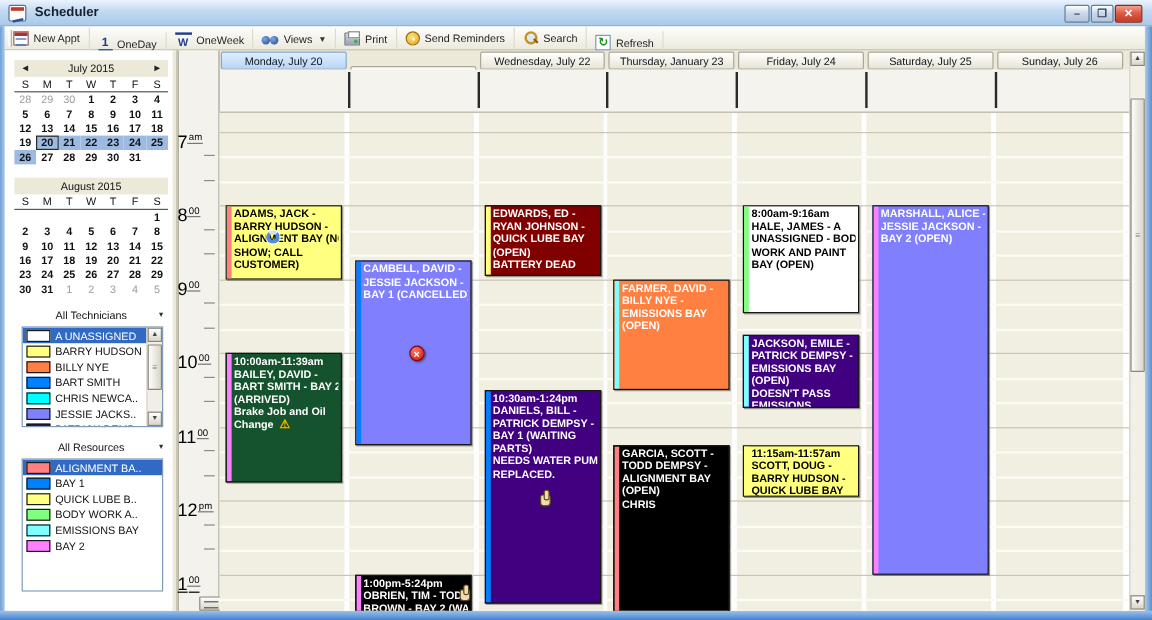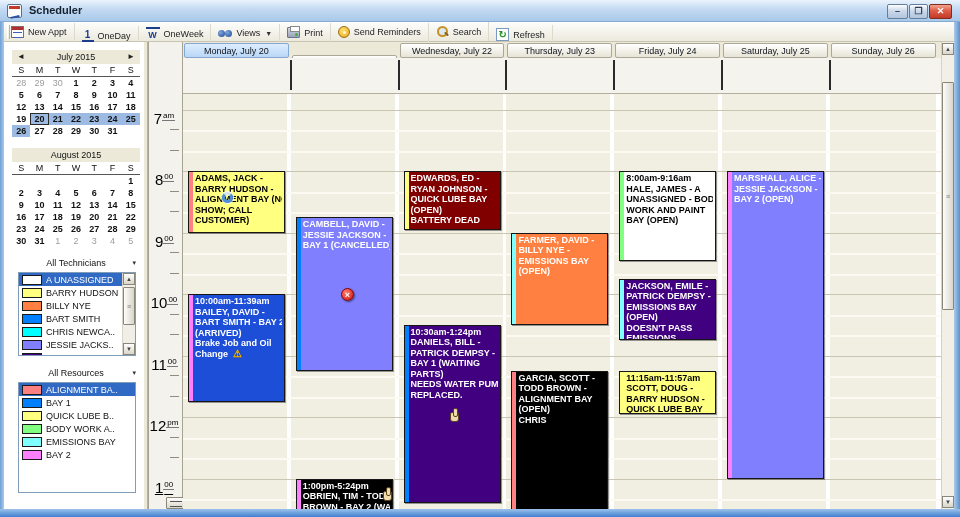--- a/index.html
+++ b/index.html
@@ -88,21 +88,21 @@
 
   
   .day-hdr { position:absolute; top:43px; height:15px; font-size:9px; color:#10141c; text-align:center;
     line-height:14px; background:linear-gradient(#fffffe,#e7e4d6); border:1px solid #aca899; border-radius:2px;
     white-space:nowrap; overflow:hidden; }
   .day-hdr.sel { background:linear-gradient(#ddeefe,#b9d6f7); border-color:#84a8d2; }
   .allday { position:absolute; left:183px; top:58px; width:758px; height:35px; background:#f4f3ed; }
   .allday-line { position:absolute; top:2px; width:2px; height:30px; background:#2a2a2a; }
   .ruler { position:absolute; left:148px; top:42px; width:35px; height:467px; background:#f3f2ec;
     border-left:1px solid #a6a392; border-right:1px solid #a6a392; }
-  .rlabel { position:absolute; width:33px; text-align:center; left:148px; color:#000; }
+  .rlabel { position:absolute; width:33px; text-align:left; left:148px; color:#000; }
   .rbig { font-size:15px; line-height:15px; }
   .rsup { font-size:8px; vertical-align:6px; border-bottom:1px solid #777; padding:0 1px; }
   .rdash { position:absolute; left:170px; width:9px; height:1px; background:#8f8c7c; }
   .ruler-btn { position:absolute; left:166px; top:497px; width:20px; height:12px;
     background:linear-gradient(#fefefe,#d7d4c7); border:1px solid #8a8778; border-radius:1px; }
   .ruler-btn::after { content:""; position:absolute; left:3px; top:3px; width:12px; height:4px;
     border-top:1px solid #555; border-bottom:1px solid #555; }
 
   .gridarea { position:absolute; left:183px; top:93px; width:758px; height:416px; background:#fff;
     overflow:hidden; border-top:1px solid #b3af9d; }
@@ -342,21 +342,21 @@
           <span>BAY 2</span>
         </div>
       </div>
     </div>
   <div class="splitter"></div>
 
   <div id="dayheaders">
       <div class="day-hdr sel" style="left: 184px; width: 104.8px;">Monday, July 20</div>
       <div class="day-hdr" style="left: 291.8px; width: 104.8px; margin-top: 12px;">Tuesday, July 21</div>
       <div class="day-hdr" style="left: 399.6px; width: 104.8px;">Wednesday, July 22</div>
-      <div class="day-hdr" style="left: 507.4px; width: 104.8px;">Thursday, July 23</div>
+      <div class="day-hdr" style="left: 507.4px; width: 104.8px;">Thursday, January 23</div>
       <div class="day-hdr" style="left: 615.2px; width: 104.8px;">Friday, July 24</div>
       <div class="day-hdr" style="left: 723px; width: 104.8px;">Saturday, July 25</div>
       <div class="day-hdr" style="left: 830.8px; width: 104.8px;">Sunday, July 26</div>
     </div>
   <div class="allday" id="allday">
       <div class="allday-line" style="left: 106.8px;"></div>
       <div class="allday-line" style="left: 214.6px;"></div>
       <div class="allday-line" style="left: 322.4px;"></div>
       <div class="allday-line" style="left: 430.2px;"></div>
       <div class="allday-line" style="left: 538px;"></div>
@@ -417,21 +417,21 @@
         <div class="apt-stripe" style="background: rgb(255, 128, 128);"></div>
         <div class="apt-body">
           <div class="apt-line">ADAMS, JACK -</div>
           <div class="apt-line">BARRY HUDSON -</div>
           <div class="apt-line">ALIGNMENT BAY (NO</div>
           <div class="apt-line">SHOW; CALL</div>
           <div class="apt-line">CUSTOMER)</div>
         </div>
         <div class="ov busy" style="left: 33px; top: 20px;"></div>
       </div>
-      <div class="apt" style="left: 5px; width: 97px; top: 200px; height: 107.625px; background: #1d4ed8; color: rgb(255, 255, 255);">
+      <div class="apt" style="left: 5px; width: 97px; top: 200px; height: 107.625px; background: #14532d; color: rgb(255, 255, 255);">
         <div class="apt-stripe" style="background: rgb(255, 128, 255);"></div>
         <div class="apt-body">
           <div class="apt-line">10:00am-11:39am</div>
           <div class="apt-line">BAILEY, DAVID -</div>
           <div class="apt-line">BART SMITH - BAY 2</div>
           <div class="apt-line">(ARRIVED)</div>
           <div class="apt-line">Brake Job and Oil</div>
           <div class="apt-line">Change<span class="warn-icon">⚠</span></div>
         </div>
       </div>
@@ -482,21 +482,21 @@
           <div class="apt-line">FARMER, DAVID -</div>
           <div class="apt-line">BILLY NYE -</div>
           <div class="apt-line">EMISSIONS BAY</div>
           <div class="apt-line">(OPEN)</div>
         </div>
       </div>
       <div class="apt" style="left: 328.4px; width: 97px; top: 276.875px; height: 140.125px; background: rgb(0, 0, 0); color: rgb(255, 255, 255);">
         <div class="apt-stripe" style="background: rgb(255, 128, 128);"></div>
         <div class="apt-body">
           <div class="apt-line">GARCIA, SCOTT -</div>
-          <div class="apt-line">TODD BROWN -</div>
+          <div class="apt-line">TODD DEMPSY -</div>
           <div class="apt-line">ALIGNMENT BAY</div>
           <div class="apt-line">(OPEN)</div>
           <div class="apt-line">CHRIS</div>
         </div>
       </div>
       <div class="apt" style="left: 436.2px; width: 97px; top: 77px; height: 90.2px; background: rgb(255, 255, 255); color: rgb(0, 0, 0);">
         <div class="apt-stripe" style="background: rgb(128, 255, 128);"></div>
         <div class="apt-body">
           <div class="apt-line">8:00am-9:16am</div>
           <div class="apt-line">HALE, JAMES -  A</div>

